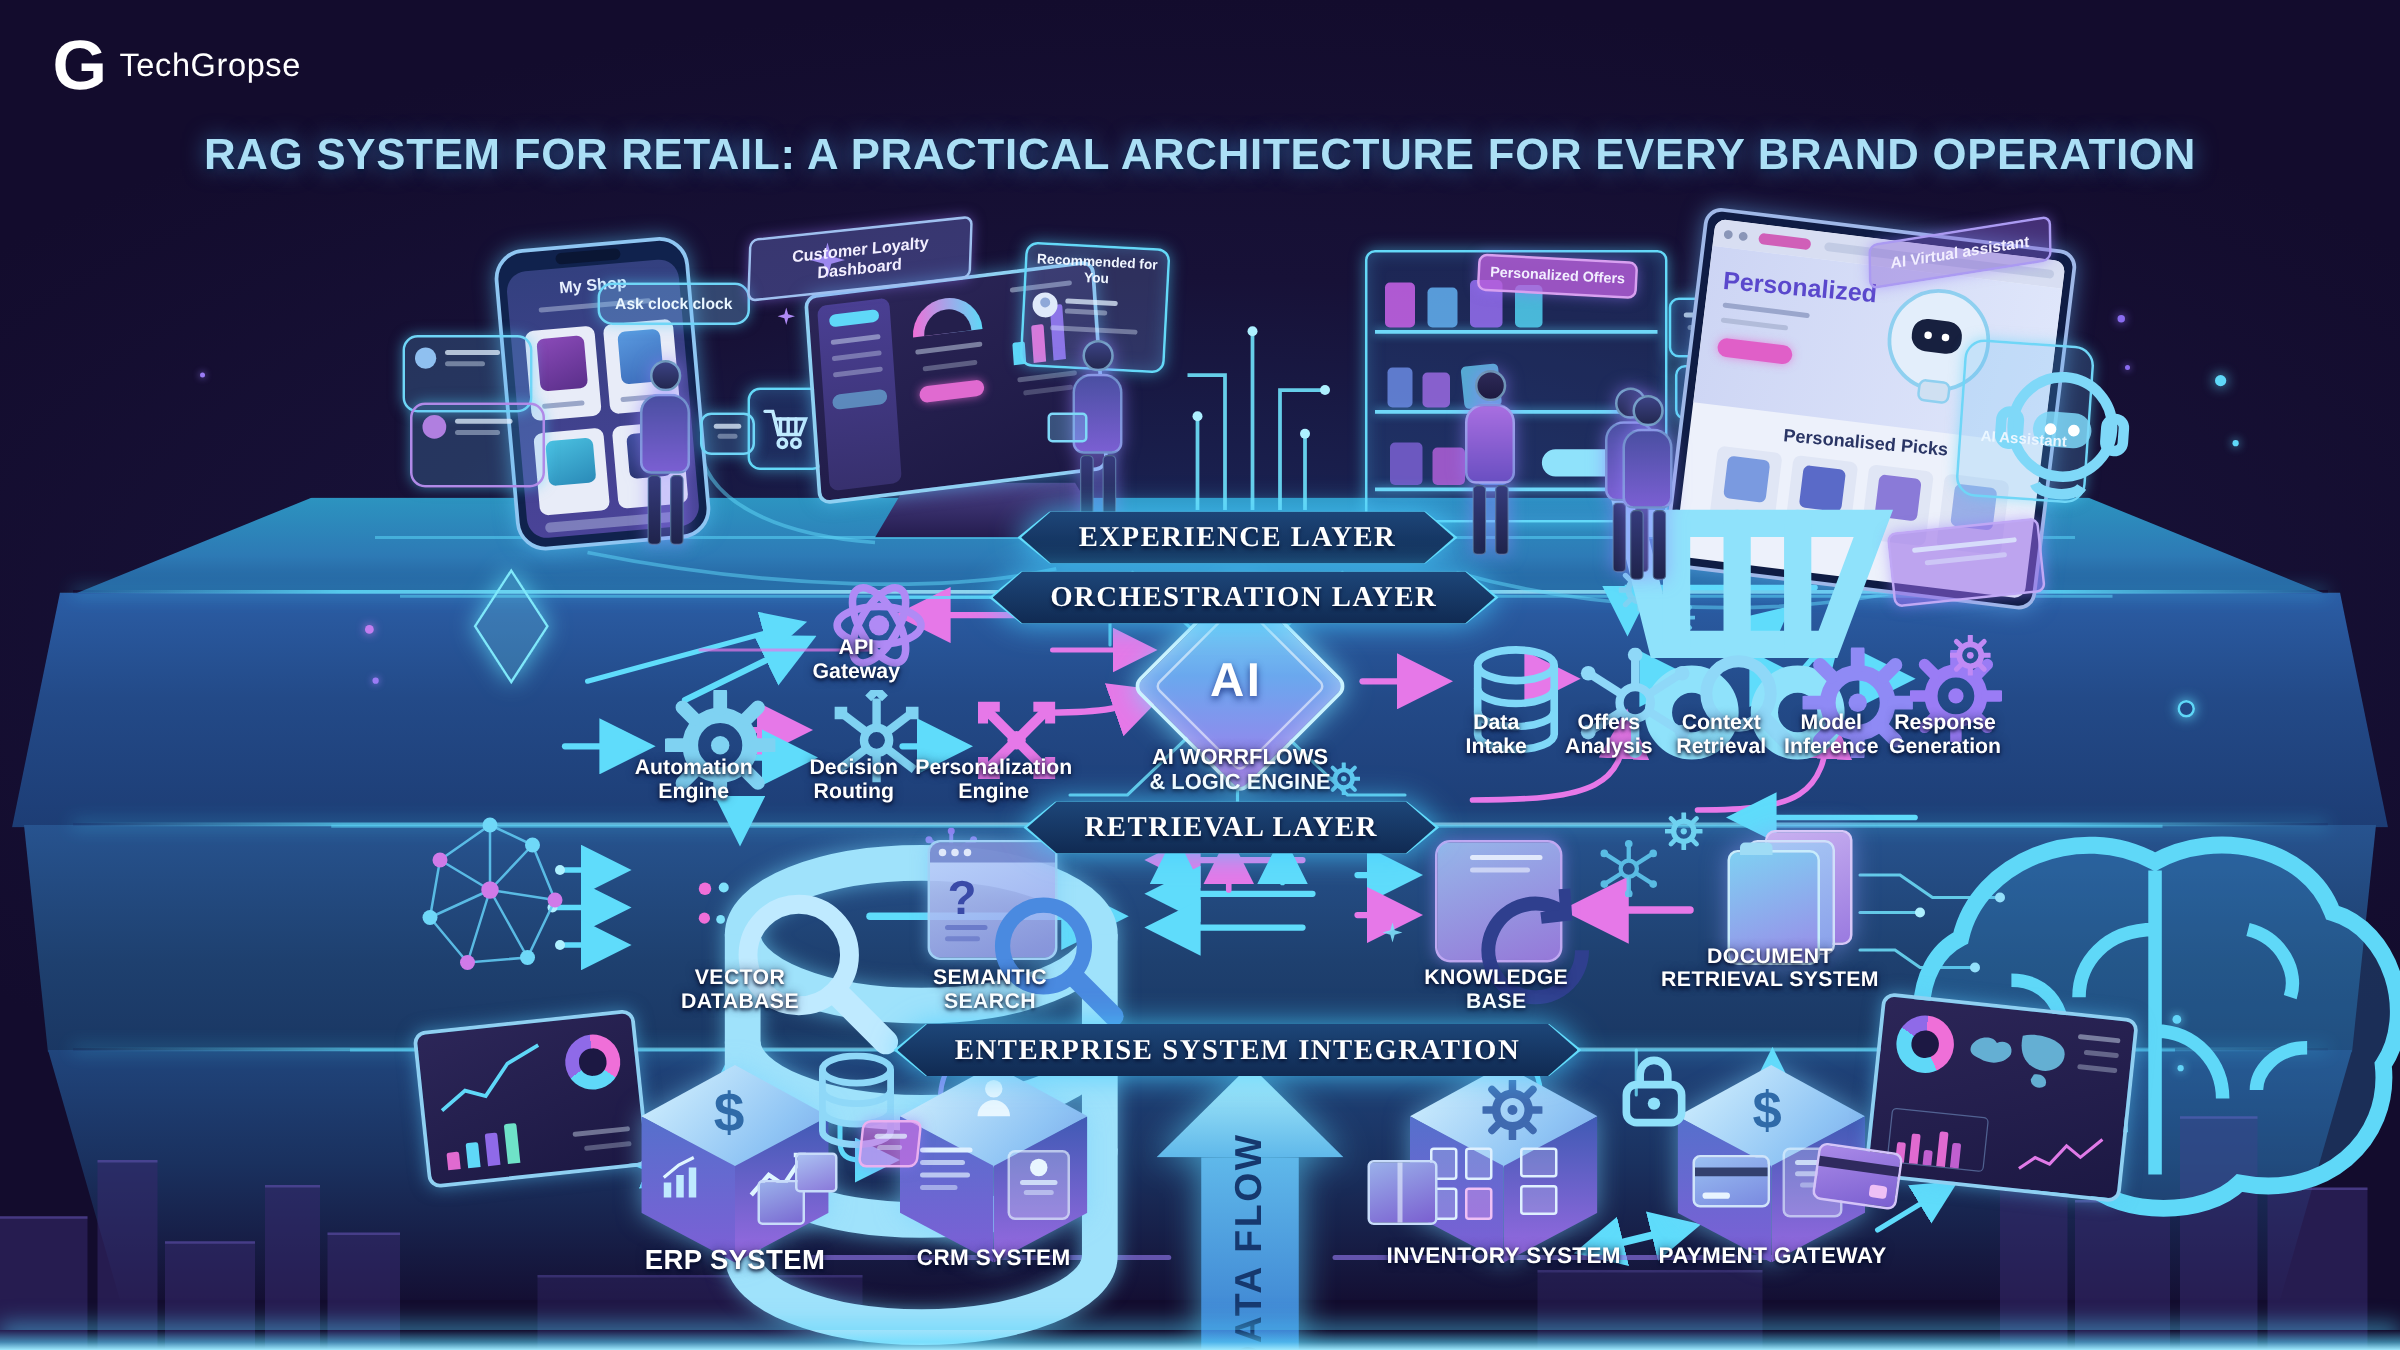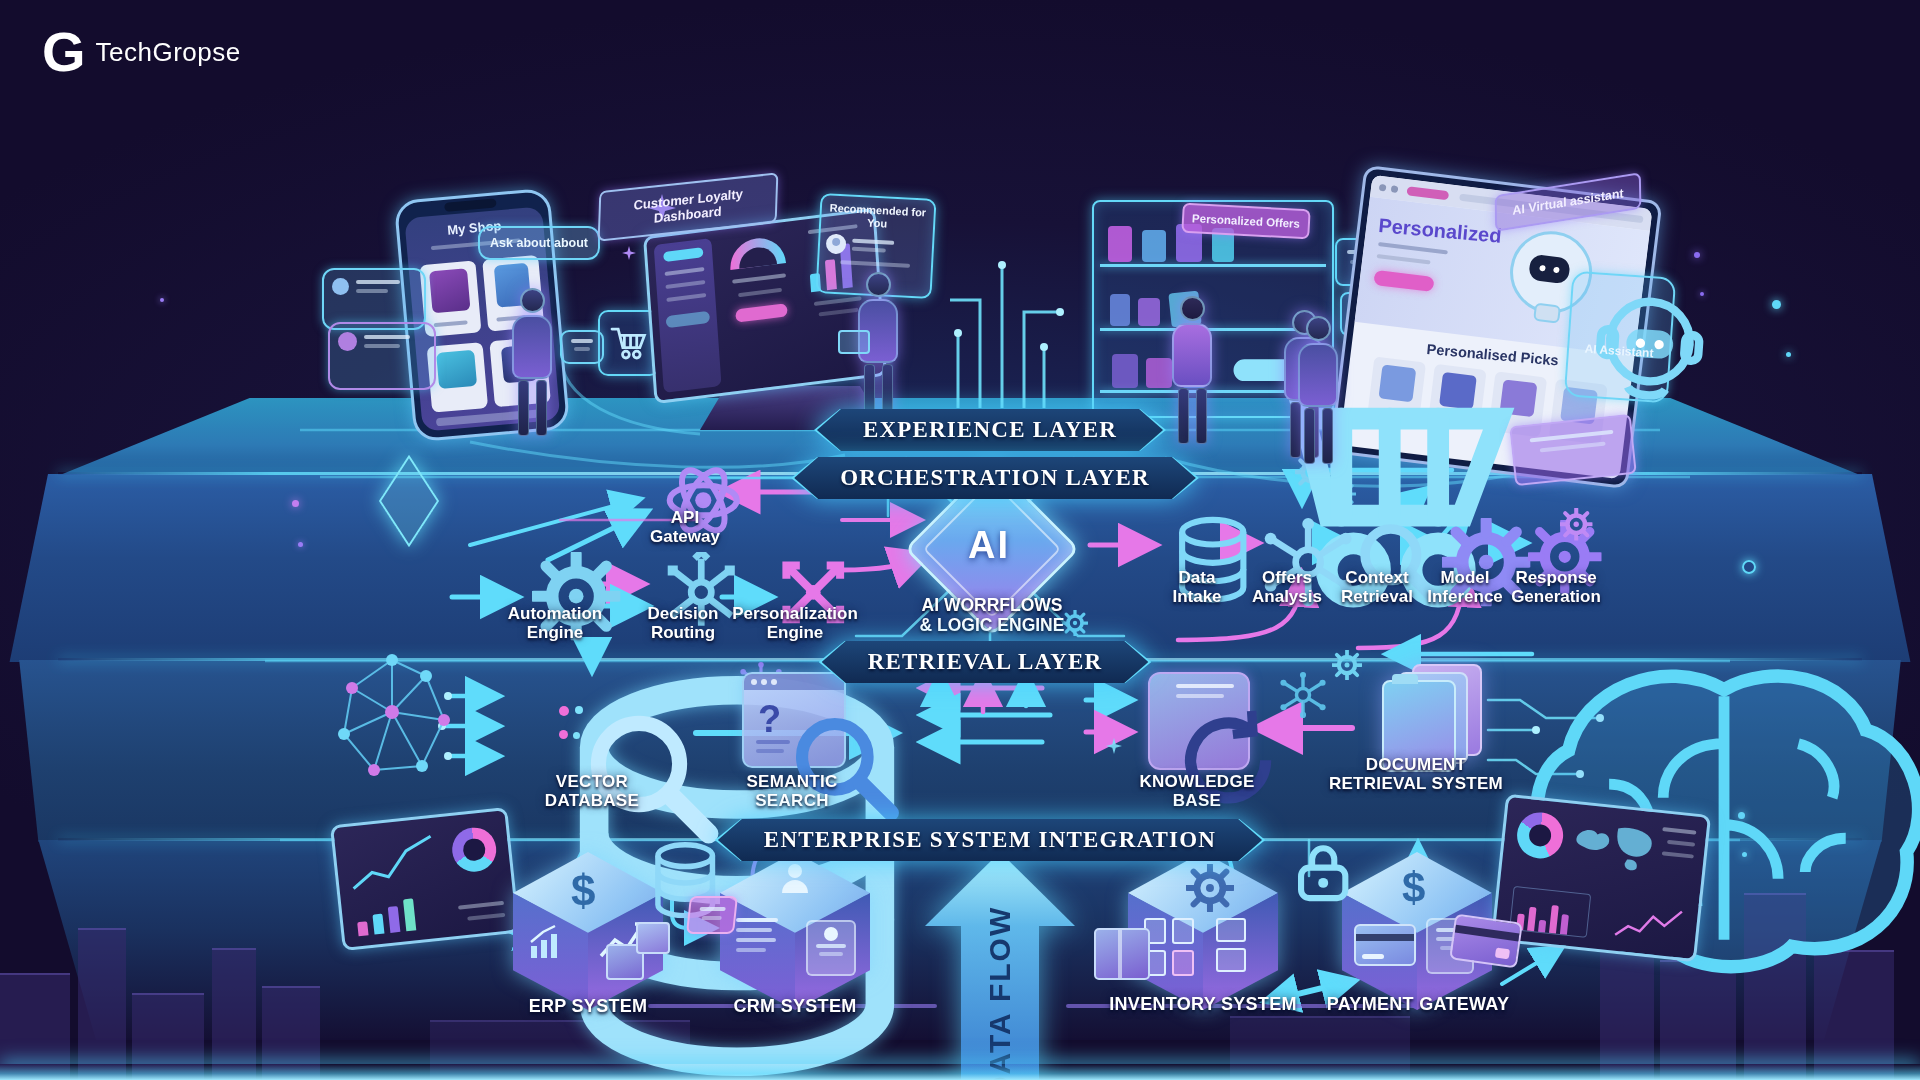--- a/index.html
+++ b/index.html
@@ -379,20 +379,21 @@
       </g>
     <g color="#5fc8ee" opacity=".9">
         <use href="#net" x="1280" y="672" width="46" height="46" stroke="currentColor"></use>
       </g>
   </svg>
 
   <div class="abs" style="left:42px;top:24px;display:flex;align-items:center;gap:10px;z-index:9;">
     <span class="logo-letter">G</span>
     <span class="brand">TechGropse</span>
   </div>
+  <div class="abs title">RAG SYSTEM FOR RETAIL: A PRACTICAL ARCHITECTURE FOR EVERY BRAND OPERATION</div>
 
   <div class="banner" style="left:990px;top:406px;">
     <div class="bo">
         <div class="bi">EXPERIENCE LAYER</div>
       </div>
   </div>
   <div class="banner" style="left:995px;top:454px;">
     <div class="bo">
         <div class="bi">ORCHESTRATION LAYER</div>
       </div>
@@ -445,21 +446,21 @@
         <div class="abs" style="left:9px;top:7px;width:38px;height:36px;border-radius:6px;background:linear-gradient(160deg,#4ac0e0,#2a8ab8);"></div>
       </div>
       <div class="abs" style="left:74px;top:130px;width:56px;height:66px;background:#e8ecf8;border-radius:7px;">
         <div class="abs" style="left:11px;top:7px;width:34px;height:36px;border-radius:6px;background:linear-gradient(160deg,#3a4a98,#202a60);"></div>
       </div>
       <div class="abs" style="left:14px;bottom:4px;width:110px;height:8px;border-radius:4px;background:rgba(220,235,255,.35);"></div>
     </div>
   </div>
 
   <div class="bubble" style="left:478px;top:226px;width:118px;height:30px;display:flex;align-items:center;justify-content:center;font-size:12.5px;background:rgba(120,200,250,.3);">
-    <span>Ask about about</span>
+    <span>Ask clock clock</span>
   </div>
 
   <div class="person" style="left:512px;top:288px;">
     <div class="head"></div>
       <div class="body"></div>
       <div class="legs">
         <i></i>
         <i></i>
       </div>
   </div>
@@ -795,21 +796,21 @@
           <polyline points="4,20 16,10 28,4" stroke="#dff6ff" stroke-width="2.5" fill="none"></polyline>
         </g>
       </svg>
     <svg class="abs" style="left:84px;top:64px;" width="52" height="48">
         <polyline points="4,40 18,24 30,32 46,8" stroke="#dff6ff" stroke-width="3.5" fill="none"></polyline>
         <path d="M38,8 L46,8 L46,16" stroke="#dff6ff" stroke-width="3.5" fill="none"></path>
       </svg>
   </div>
   <div class="abs" style="left:606px;top:944px;width:34px;height:32px;background:linear-gradient(160deg,#9ab0ea,#7a6ad2);border:2px solid #c8dcfa;border-radius:4px;z-index:5;"></div>
   <div class="abs" style="left:636px;top:922px;width:30px;height:28px;background:linear-gradient(160deg,#aac0f2,#8a7ada);border:2px solid #c8dcfa;border-radius:4px;z-index:5;"></div>
-  <div class="lbl up" style="left:588px;top:996px;width:150px;font-size:18px;">ERP SYSTEM</div>
+  <div class="lbl up" style="left:588px;top:996px;width:150px;font-size:22px;">ERP SYSTEM</div>
 
   <svg class="abs icon" style="left:652px;top:842px;z-index:5;" width="40" height="46" color="#8fd8f8">
       <use href="#db" stroke="currentColor" transform="scale(1.66)"></use>
     </svg>
 
   <div class="cube" style="left:720px;top:852px;">
     <div class="top"></div>
       <div class="lf"></div>
       <div class="rt"></div>
     <div class="abs" style="left:60px;top:12px;width:30px;height:30px;z-index:2;">

